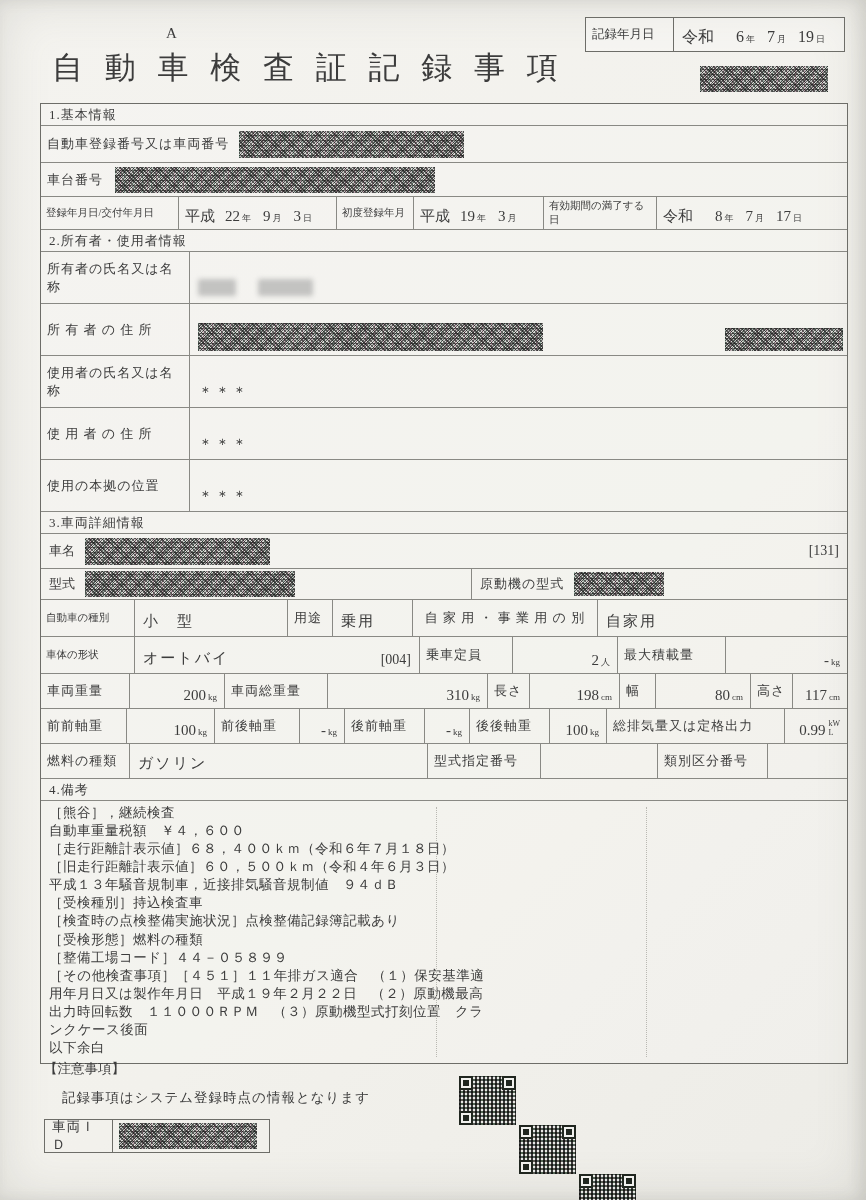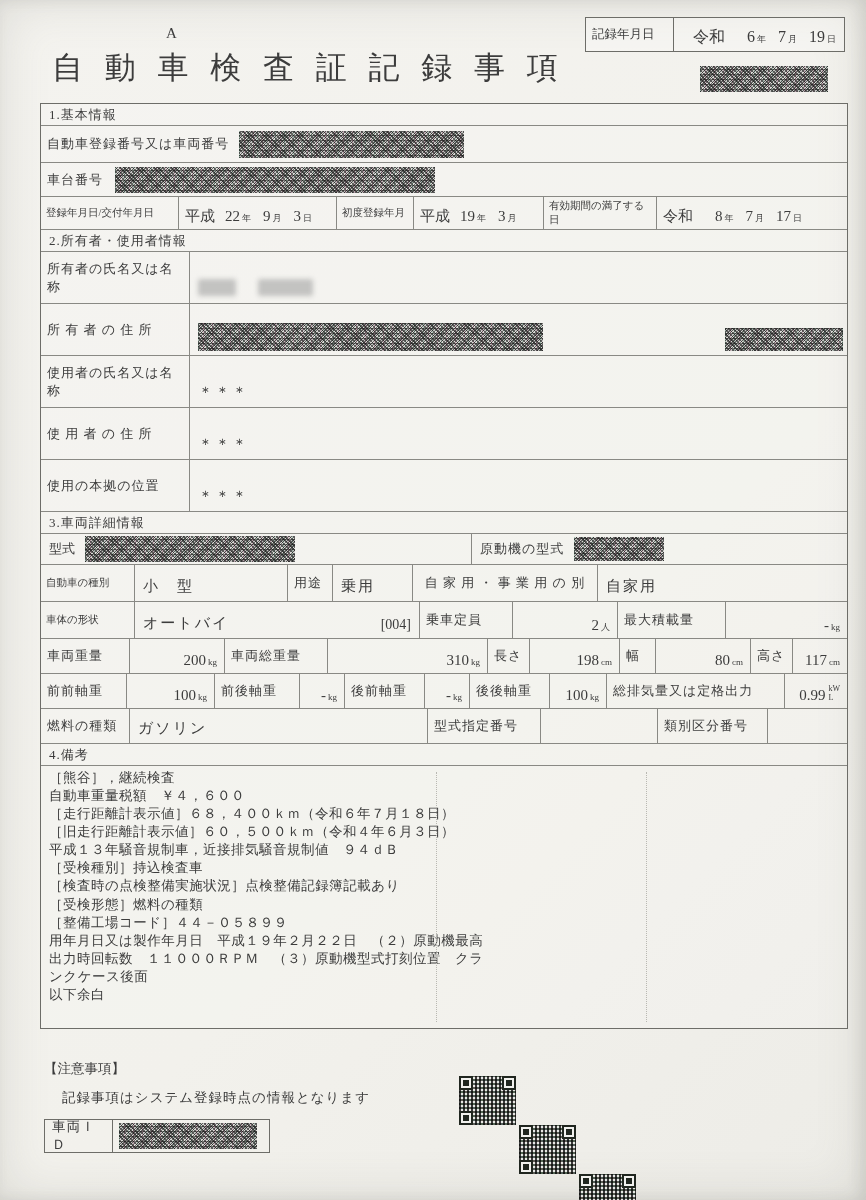--- a/index.html
+++ b/index.html
@@ -43,21 +43,21 @@
       repeating-linear-gradient(90deg, rgba(0,0,0,.75) 0 2px, transparent 2px 4px),
       repeating-linear-gradient(0deg, rgba(25,40,25,.65) 0 2px, rgba(235,235,232,.9) 2px 4px),
       repeating-linear-gradient(45deg, rgba(180,40,80,.22) 0 3px, rgba(40,80,160,.22) 3px 6px, rgba(40,140,60,.22) 6px 9px);
   }
   .qr i{position:absolute; width:10px; height:10px; border:2px solid #20261f; background:#f1f1ee;}
   .qr i::after{content:""; position:absolute; inset:2px; background:#20261f;}
   .qr .tl{left:0;top:0;} .qr .tr{right:0;top:0;} .qr .bl{left:0;bottom:0;}
   
   .corner-a{left:166px; top:25px; font-size:15px;}
   .title{left:52px; top:47px; font-size:31px; letter-spacing:7px; white-space:nowrap;}
-  .recdate{left:585px; top:17px; width:258px; height:33px; border:1px solid #6d6d68; display:flex; background:rgba(255,255,255,.25);gap:11px;}
+  .recdate{left:585px; top:17px; width:258px; height:33px; border:1px solid #6d6d68; display:flex; background:rgba(255,255,255,.25);}
   .recdate .lab{width:88px; border-right:1px solid #6d6d68; display:flex; align-items:center; padding:0 6px; font-size:12.5px; box-sizing:border-box;}
   .recdate .val{flex:1; display:flex; align-items:flex-end; padding:4px 8px 6px; font-size:16px;}
   
   .sheet{left:40px; top:103px; width:806px; border:1px solid #6d6d68; background:rgba(255,255,255,.14);}
   .remarks-box{position:relative; height:263px; border-top:1px solid #898984; padding:3px 8px; box-sizing:border-box;}
   .remarks-box .line{font-size:13.5px; line-height:1.34; letter-spacing:.5px; white-space:pre;}
   .dot-v{position:absolute; top:6px; bottom:6px; width:0; border-left:1px dotted #b9b8b2;}
   
   .notice-h{left:44px; top:1060px; font-size:13.5px;}
   .notice-t{left:62px; top:1089px; font-size:13.5px; letter-spacing:1px;}
@@ -183,20 +183,28 @@
       <div class="cell c-lbl" style="width:148px;">
           <span>使用の本拠の位置</span>
         </div>
       <div class="cell c-vbl" style="flex:1;">＊＊＊</div>
     </div>
 
     <div class="row">
       <div class="sec-head" style="flex:1;">3.車両詳細情報</div>
     </div>
 
+    <div class="row" style="height:34px;">
+      <div class="cell" style="flex:1; align-items:center; padding:2px 8px;">
+        <span style="font-size:13px;">車名</span>
+        <span class="rx" style="width:185px; height:27px; margin-left:10px;"></span>
+        <span style="flex:1;"></span>
+        <span style="font-size:14px;">[131]</span>
+      </div>
+    </div>
 
     <div class="row" style="height:30px;">
       <div class="cell" style="width:430px; align-items:center; padding:1px 8px;">
         <span style="font-size:13px;">型式</span>
         <span class="rx" style="width:210px; height:26px; margin-left:10px;"></span>
       </div>
       <div class="cell" style="flex:1; align-items:center; padding:1px 8px;font-family:Liberation Serif, serif;">
         <span style="font-size:13px; letter-spacing:1px;">原動機の型式</span>
         <span class="rx" style="width:90px; height:24px; margin-left:10px;"></span>
       </div>
@@ -344,20 +352,21 @@
       <div class="dot-v" style="left:605px;"></div>
       <div class="line">［熊谷］，継続検査</div>
       <div class="line">自動車重量税額　￥４，６００</div>
       <div class="line">［走行距離計表示値］６８，４００ｋｍ（令和６年７月１８日）</div>
       <div class="line">［旧走行距離計表示値］６０，５００ｋｍ（令和４年６月３日）</div>
       <div class="line">平成１３年騒音規制車，近接排気騒音規制値　９４ｄＢ</div>
       <div class="line">［受検種別］持込検査車</div>
       <div class="line">［検査時の点検整備実施状況］点検整備記録簿記載あり</div>
       <div class="line">［受検形態］燃料の種類</div>
       <div class="line">［整備工場コード］４４－０５８９９</div>
+      <div class="line">［その他検査事項］［４５１］１１年排ガス適合　（１）保安基準適</div>
       <div class="line">用年月日又は製作年月日　平成１９年２月２２日　（２）原動機最高</div>
       <div class="line">出力時回転数　１１０００ＲＰＭ　（３）原動機型式打刻位置　クラ</div>
       <div class="line">ンクケース後面</div>
       <div class="line">以下余白</div>
     </div>
   </div>
 
   <div class="abs notice-h">【注意事項】</div>
   <div class="abs notice-t">記録事項はシステム登録時点の情報となります</div>
 

